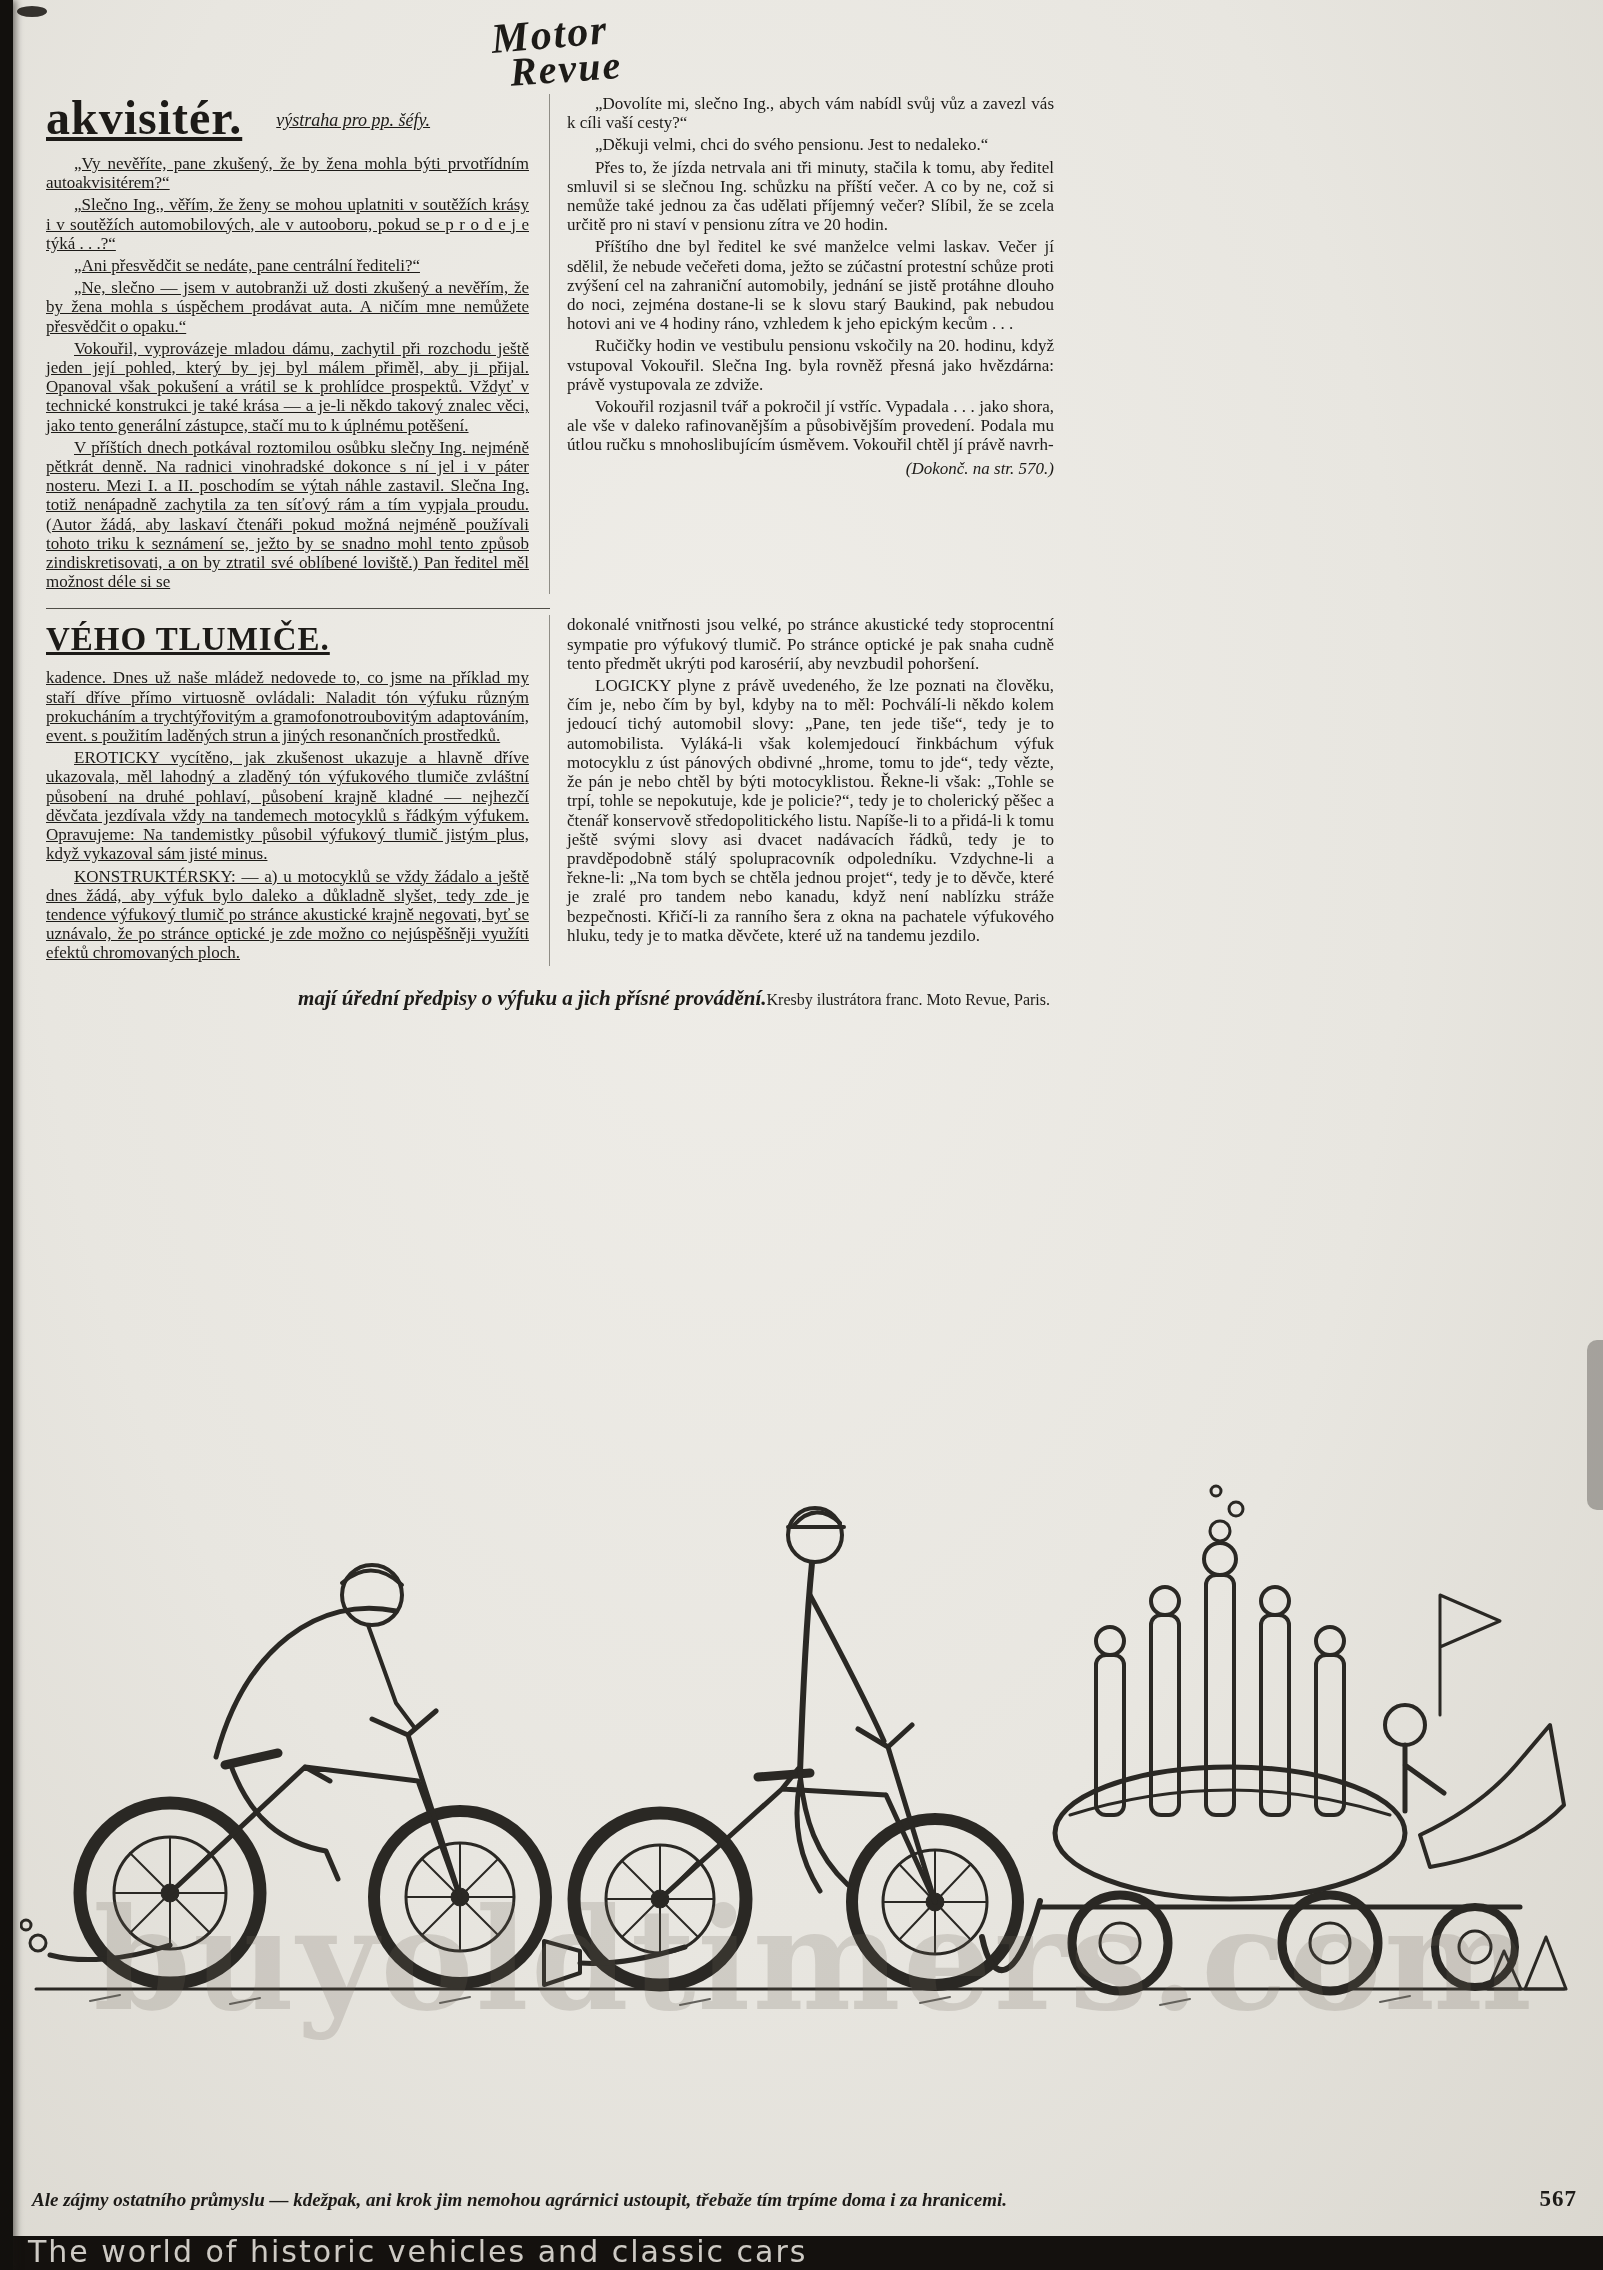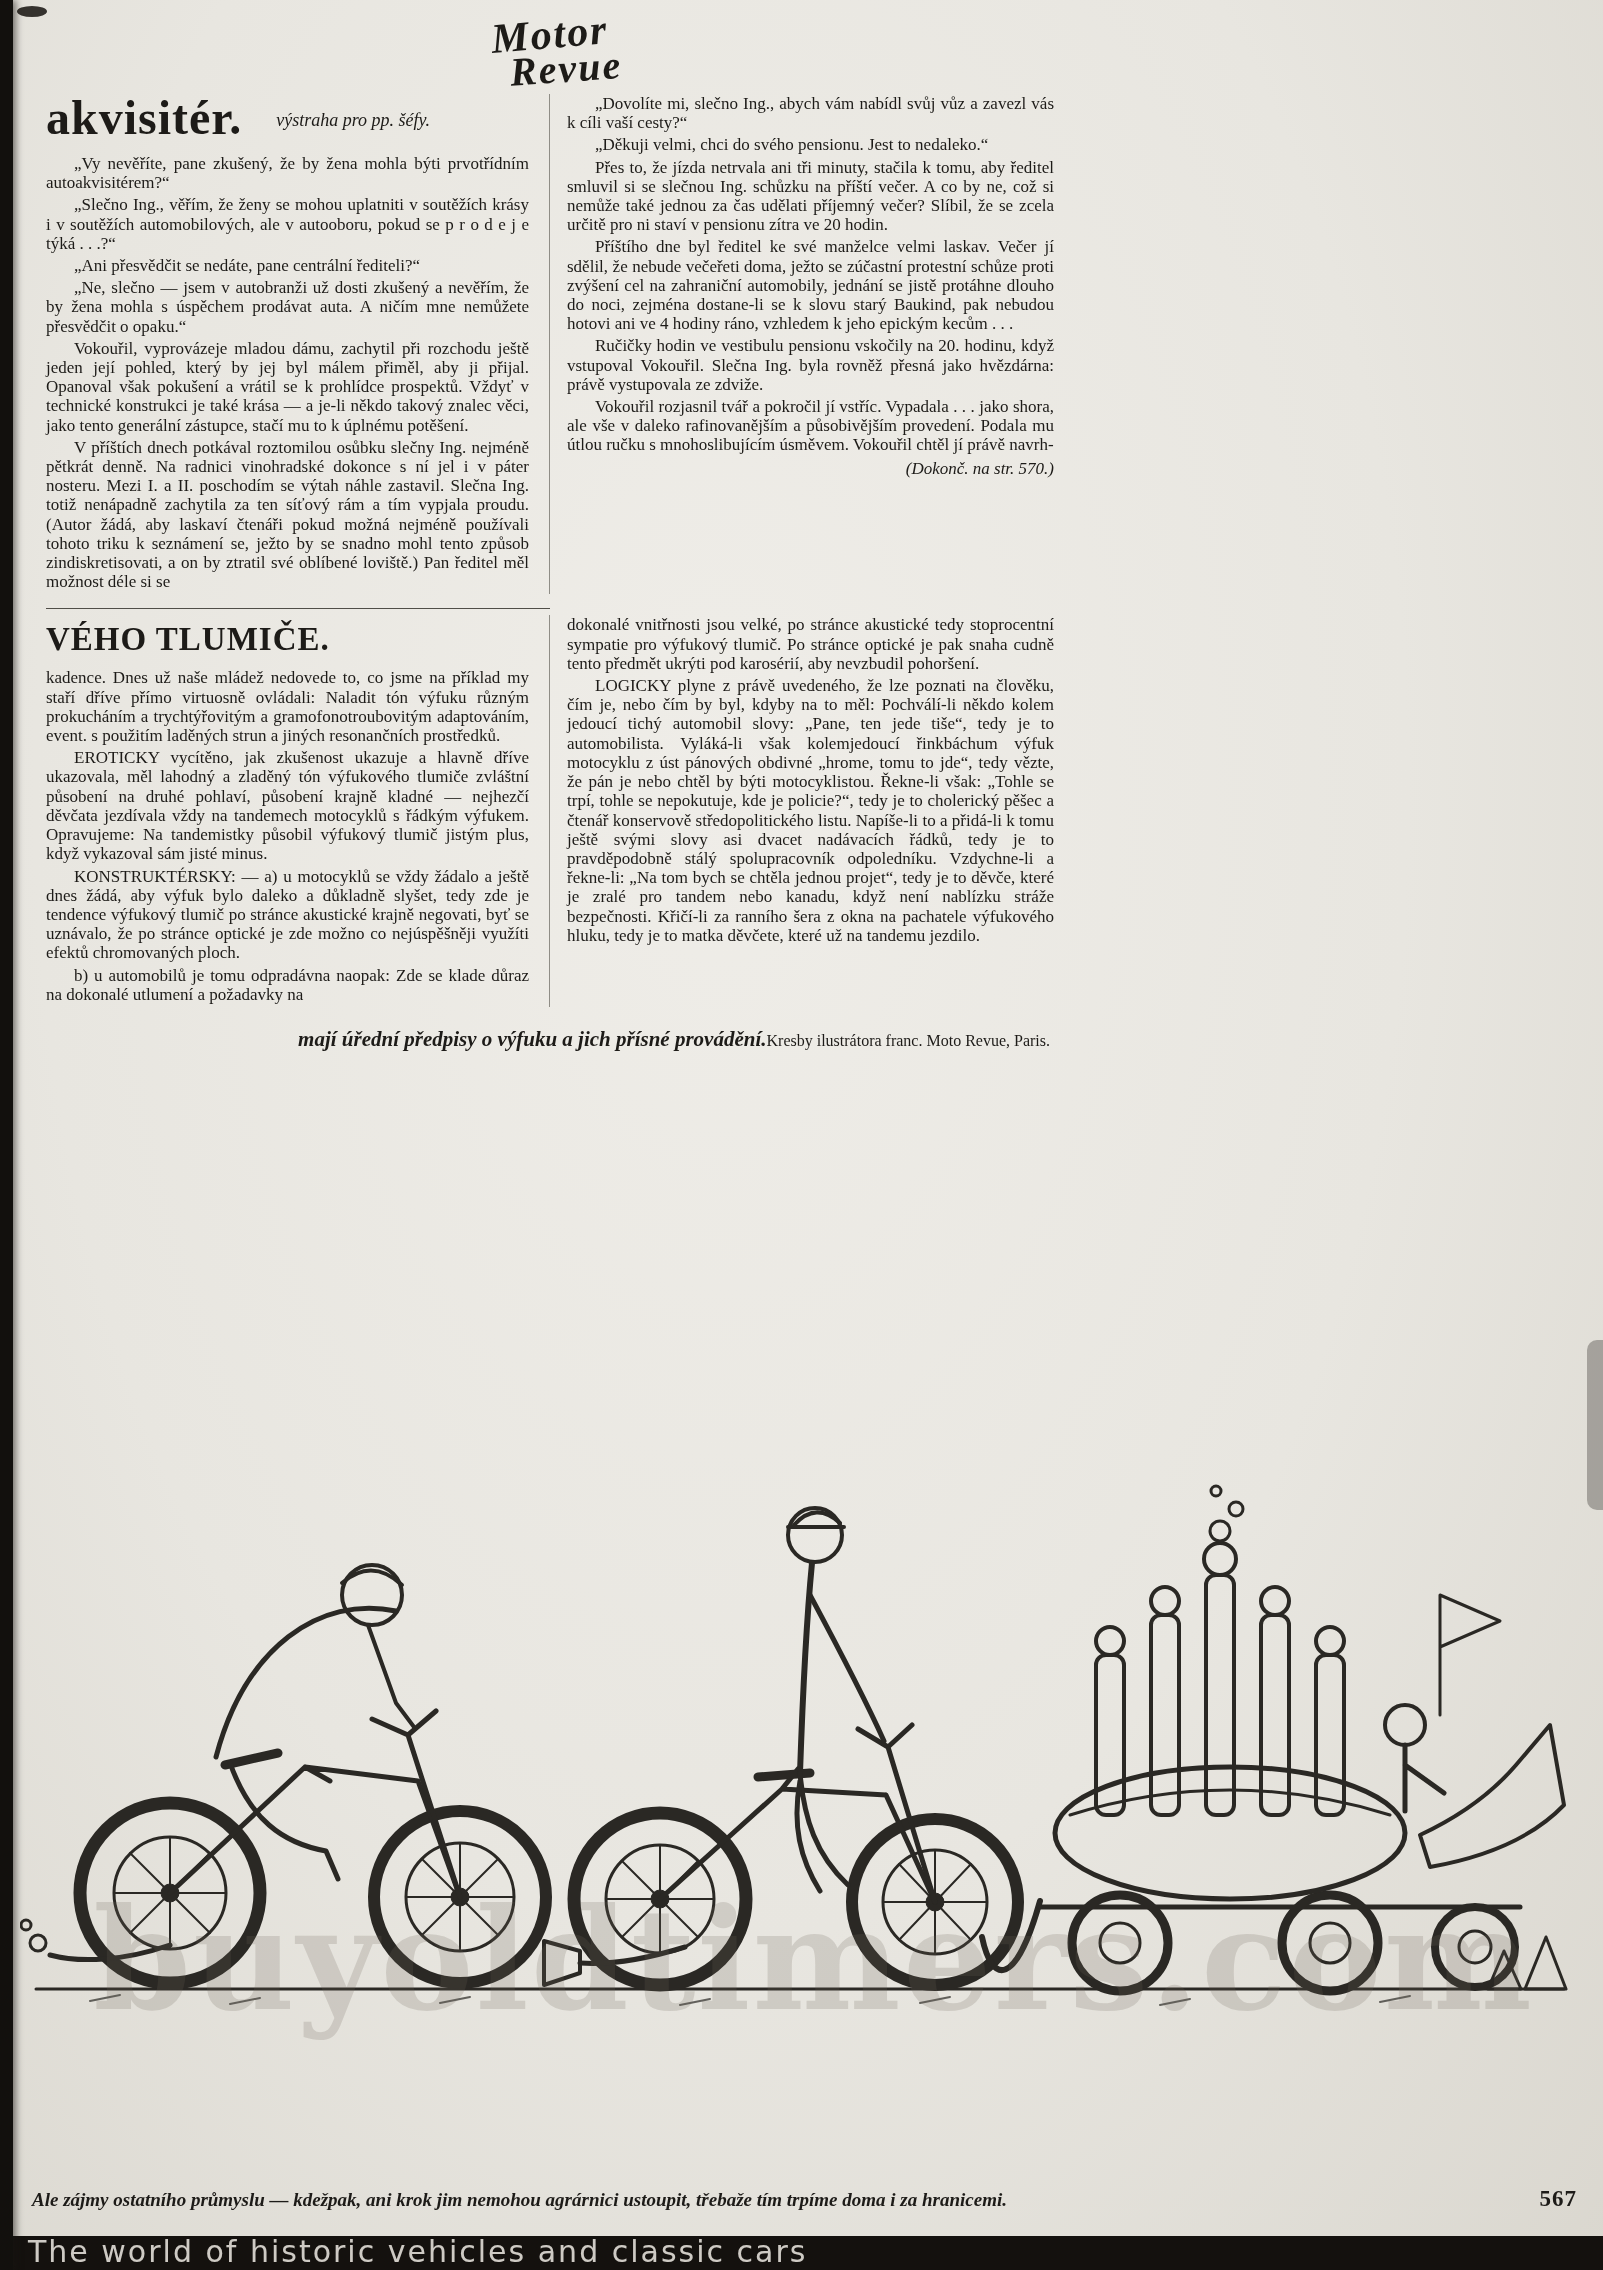--- a/index.html
+++ b/index.html
@@ -19,21 +19,21 @@
   .smudge-r { position:absolute; right:0; top:1340px; width:16px; height:170px; background:rgba(22,19,15,.3); border-radius:10px 0 0 10px; z-index:5; }
 
   .content { position:absolute; left:46px; top:0; width:1008px; }
 
   .logo { text-align:center; padding-top:10px; height:84px; font-weight:bold; font-style:italic; }
   .logo .l1 { display:inline-block; font-size:42px; transform:rotate(-5deg); letter-spacing:2px; }
   .logo .l2 { display:block; font-size:40px; margin-top:-12px; transform:rotate(-4deg) translateX(16px); letter-spacing:2px; }
 
   .cols { display:flex; }
   .col { flex:0 0 50%; box-sizing:border-box; }
-  .col-l { padding-right:20px; border-right:1px solid #8f8d86; }
+  .col-l { padding-right:20px; border-right:1px solid #8f8d86;text-decoration:underline; }
   .col-r { padding-left:17px; }
 
   p.body { font-size:17px; line-height:1.13; text-align:justify; text-indent:28px; margin:0 0 3px 0; }
   p.noindent { text-indent:0; }
   p.cont { text-align:right; font-style:italic; font-size:17px; margin:4px 0 0 0; }
 
   .a1-head { display:flex; align-items:flex-start; margin-bottom:12px; }
   h1.a1-title { font-size:48px; font-weight:bold; margin:0; letter-spacing:1px; line-height:1; }
   .a1-sub { font-style:italic; font-size:18px; margin-left:34px; margin-top:16px; white-space:nowrap; }
 
@@ -99,21 +99,20 @@
     </div>
 
     <hr class="rule">
 
     <div class="cols">
       <div class="col col-l">
         <h2 class="a2-title">VÉHO TLUMIČE.</h2>
         <p class="body noindent">kadence. Dnes už naše mládež nedovede to, co jsme na příklad my staří dříve přímo virtuosně ovládali: Naladit tón výfuku různým prokucháním a trychtýřovitým a gramofonotroubovitým adaptováním, event. s použitím laděných strun a jiných resonančních prostředků.</p>
         <p class="body">EROTICKY vycítěno, jak zkušenost ukazuje a hlavně dříve ukazovala, měl lahodný a zladěný tón výfukového tlumiče zvláštní působení na druhé pohlaví, působení krajně kladné — nejhezčí děvčata jezdívala vždy na tandemech motocyklů s řádkým výfukem. Opravujeme: Na tandemistky působil výfukový tlumič jistým plus, když vykazoval sám jisté minus.</p>
         <p class="body">KONSTRUKTÉRSKY: — a) u motocyklů se vždy žádalo a ještě dnes žádá, aby výfuk bylo daleko a důkladně slyšet, tedy zde je tendence výfukový tlumič po stránce akustické krajně negovati, byť se uznávalo, že po stránce optické je zde možno co nejúspěšněji využíti efektů chromovaných ploch.</p>
-        <p class="body">b) u automobilů je tomu odpradávna naopak: Zde se klade důraz na dokonalé utlumení a požadavky na</p>
       </div>
       <div class="col col-r">
         <p class="body noindent">dokonalé vnitřnosti jsou velké, po stránce akustické tedy stoprocentní sympatie pro výfukový tlumič. Po stránce optické je pak snaha cudně tento předmět ukrýti pod karosérií, aby nevzbudil pohoršení.</p>
         <p class="body">LOGICKY plyne z právě uvedeného, že lze poznati na člověku, čím je, nebo čím by byl, kdyby na to měl: Pochválí-li někdo kolem jedoucí tichý automobil slovy: „Pane, ten jede tiše“, tedy je to automobilista. Vyláká-li však kolemjedoucí řinkbáchum výfuk motocyklu z úst pánových obdivné „hrome, tomu to jde“, tedy vězte, že pán je nebo chtěl by býti motocyklistou. Řekne-li však: „Tohle se trpí, tohle se nepokutuje, kde je policie?“, tedy je to cholerický pěšec a čtenář konservově středopolitického listu. Napíše-li to a přidá-li k tomu ještě svými slovy asi dvacet nadávacích řádků, tedy je to pravděpodobně stálý spolupracovník odpoledníku. Vzdychne-li a řekne-li: „Na tom bych se chtěla jednou projet“, tedy je to děvče, které je zralé pro tandem nebo kanadu, když není nablízku stráže bezpečnosti. Křičí-li za ranního šera z okna na pachatele výfukového hluku, tedy je to matka děvčete, které už na tandemu jezdilo.</p>
       </div>
     </div>
 
     <div class="strip">
       <span class="notice">mají úřední předpisy o výfuku a jich přísné provádění.</span>
       <span class="credit">Kresby ilustrátora franc. Moto Revue, Paris.</span>

